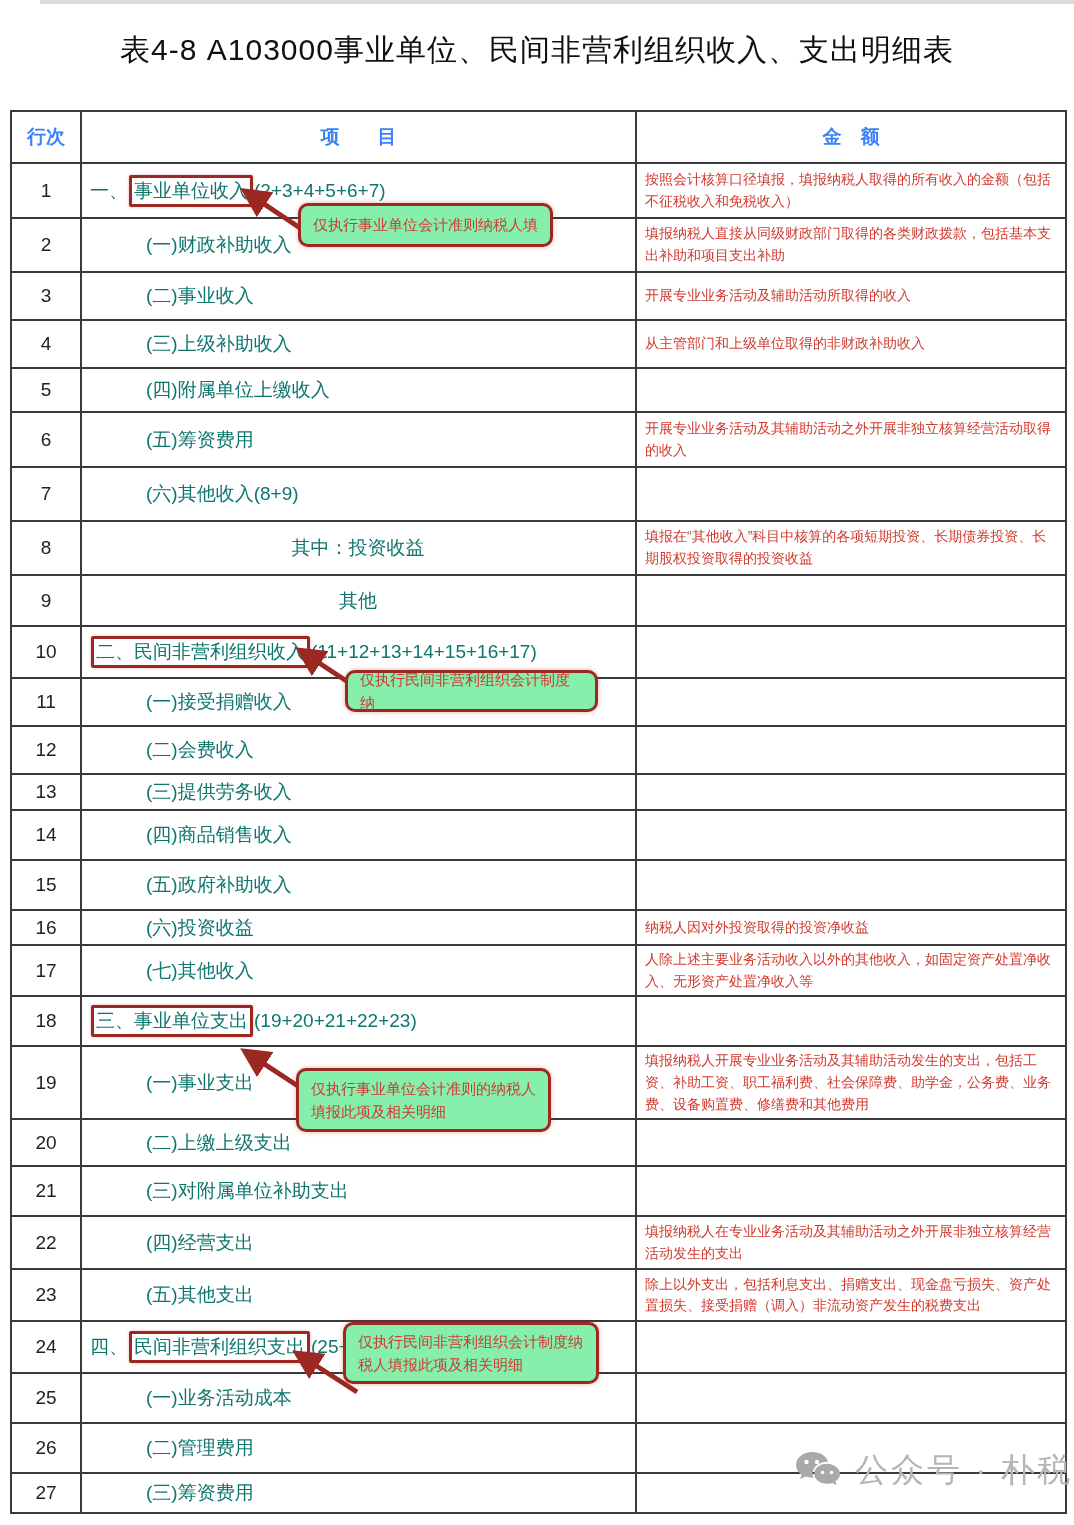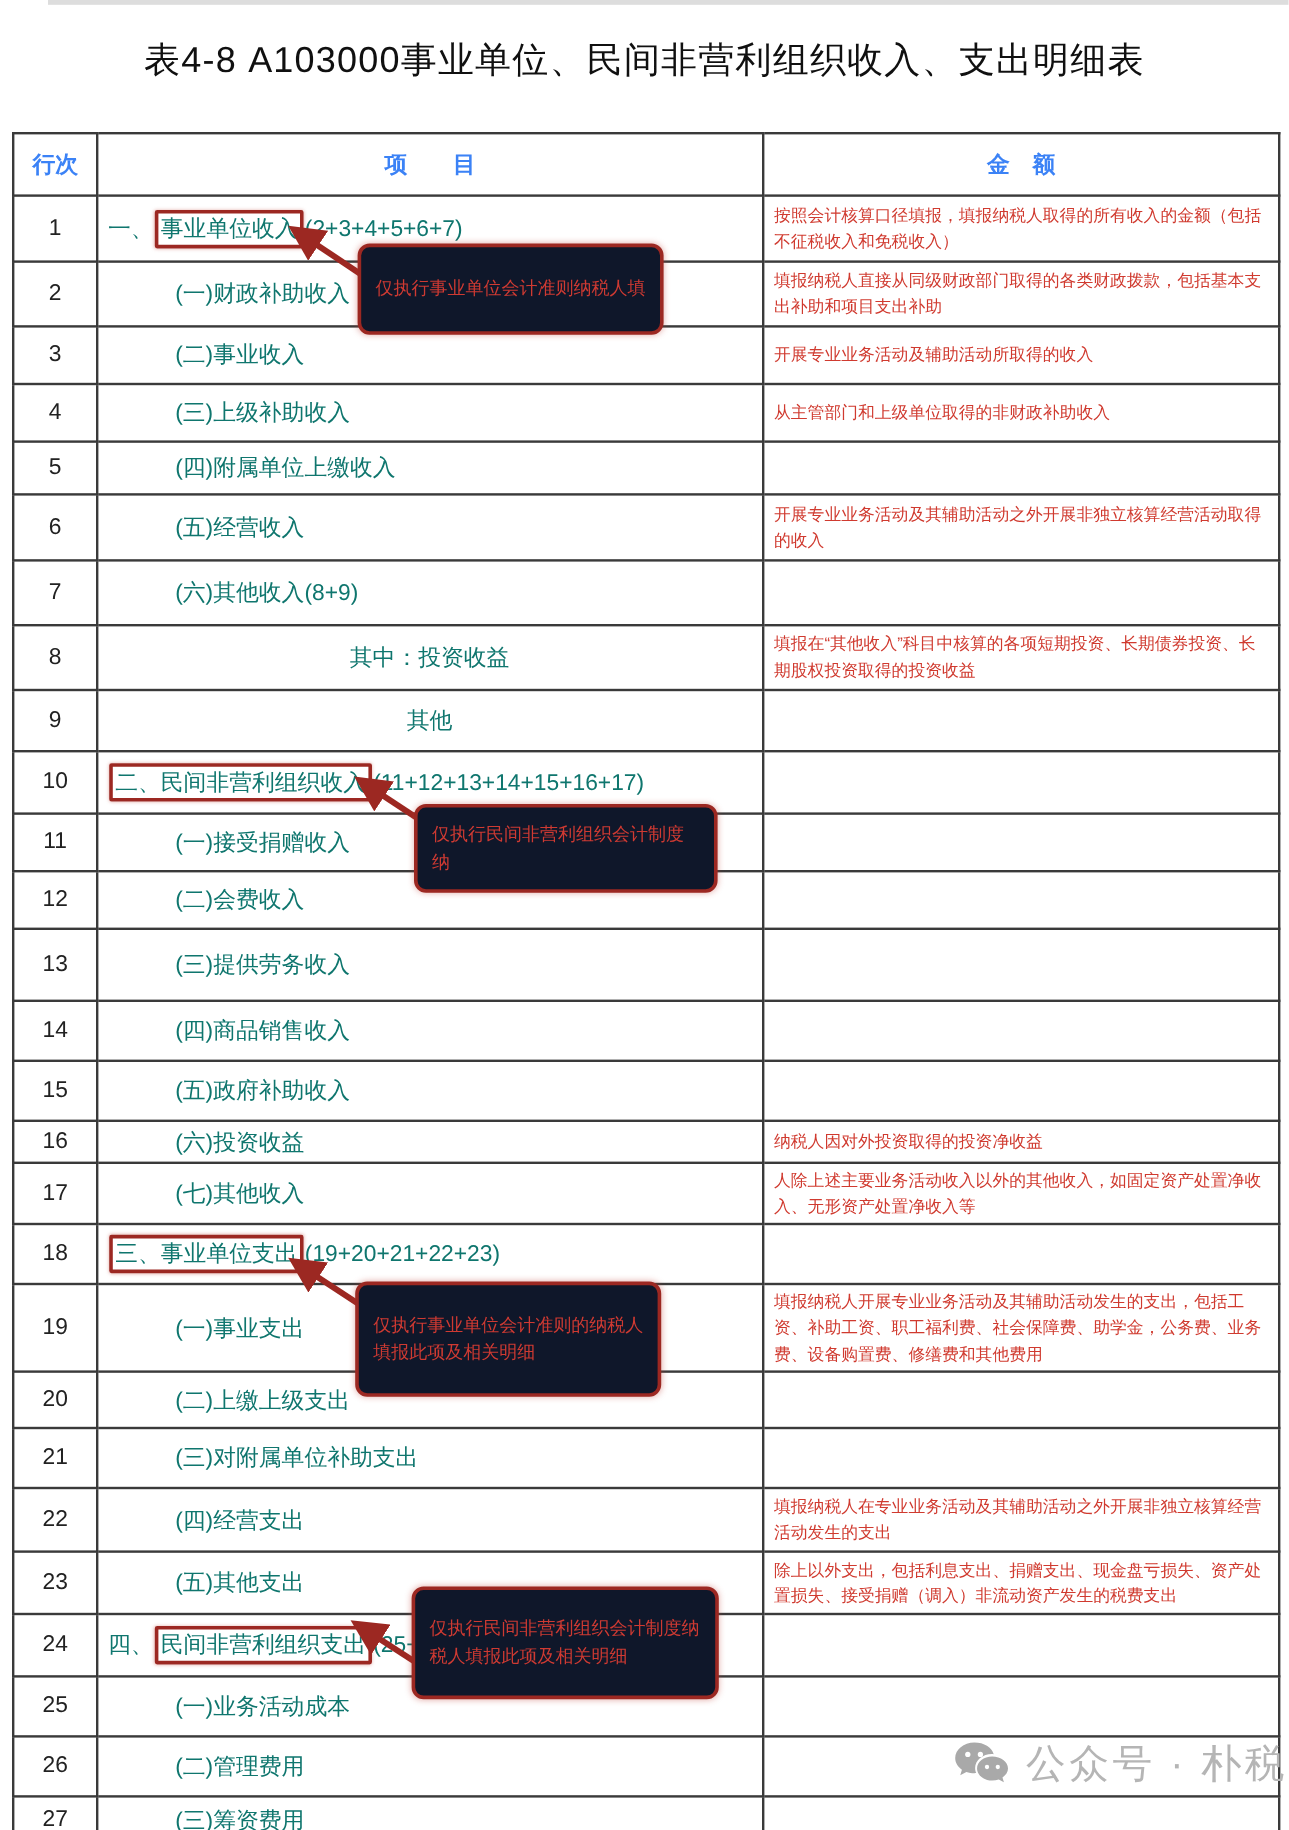--- a/index.html
+++ b/index.html
@@ -15,22 +15,22 @@
   table.main th{font-size:19px;font-weight:bold;color:#3b82f6;height:48px;
              text-align:center;background:#fff;}
   td.no-cell{text-align:center;font-size:19px;color:#222;}
   td.item-cell{font-size:19px;color:#0f766e;padding-left:8px;}
   td.item-cell.sub{padding-left:64px;}
   td.item-cell.center{text-align:center;padding-left:0;}
   td.amount-cell{font-size:14px;color:#d03a2f;padding:3px 8px;line-height:1.55;}
   .red-box{display:inline-block;border:3px solid #9c2822;border-radius:2px;
            padding:0 2px;margin:0 1px;box-shadow:0 0 3px rgba(190,60,50,.4);}
   .callout{position:absolute;border:3px solid #9c2822;border-radius:10px;
-           background:#0f172a;color:#cf3a32;font-size:15px;line-height:1.55;
-           display:flex;align-items:center;padding:20px 12px;z-index:5;
+           background:#86efac;color:#cf3a32;font-size:15px;line-height:1.55;
+           display:flex;align-items:center;padding:4px 12px;z-index:5;
            box-shadow:0 0 5px rgba(190,60,50,.40);}
   svg.arrows{position:absolute;left:0;top:0;width:1074px;height:1525px;
            pointer-events:none;z-index:4;}
   .watermark{position:absolute;left:795px;top:1448px;display:flex;
            align-items:center;gap:12px;color:#b5b5b5;font-size:33px;
            letter-spacing:3px;z-index:6;}
   .watermark svg{flex:0 0 auto;}
 </style>
 </head>
 <body>
@@ -73,21 +73,21 @@
           <td class="item-cell sub"><span>(三)上级补助收入</span></td>
           <td class="amount-cell">从主管部门和上级单位取得的非财政补助收入</td>
         </tr>
         <tr style="height: 44px;">
           <td class="no-cell">5</td>
           <td class="item-cell sub"><span>(四)附属单位上缴收入</span></td>
           <td class="amount-cell"></td>
         </tr>
         <tr style="height: 55px;">
           <td class="no-cell">6</td>
-          <td class="item-cell sub"><span>(五)经营收入</span></td>
+          <td class="item-cell sub"><span>(五)筹资费用</span></td>
           <td class="amount-cell">开展专业业务活动及其辅助活动之外开展非独立核算经营活动取得的收入</td>
         </tr>
         <tr style="height: 54px;">
           <td class="no-cell">7</td>
           <td class="item-cell sub"><span>(六)其他收入(8+9)</span></td>
           <td class="amount-cell"></td>
         </tr>
         <tr style="height: 54px;">
           <td class="no-cell">8</td>
           <td class="item-cell center"><span>其中：投资收益</span></td>
@@ -106,21 +106,21 @@
         <tr style="height: 48px;">
           <td class="no-cell">11</td>
           <td class="item-cell sub"><span>(一)接受捐赠收入</span></td>
           <td class="amount-cell"></td>
         </tr>
         <tr style="height: 48px;">
           <td class="no-cell">12</td>
           <td class="item-cell sub"><span>(二)会费收入</span></td>
           <td class="amount-cell"></td>
         </tr>
-        <tr style="height: 60px;">
+        <tr style="height: 36px;">
           <td class="no-cell">13</td>
           <td class="item-cell sub"><span>(三)提供劳务收入</span></td>
           <td class="amount-cell"></td>
         </tr>
         <tr style="height: 50px;">
           <td class="no-cell">14</td>
           <td class="item-cell sub"><span>(四)商品销售收入</span></td>
           <td class="amount-cell"></td>
         </tr>
         <tr style="height: 50px;">

